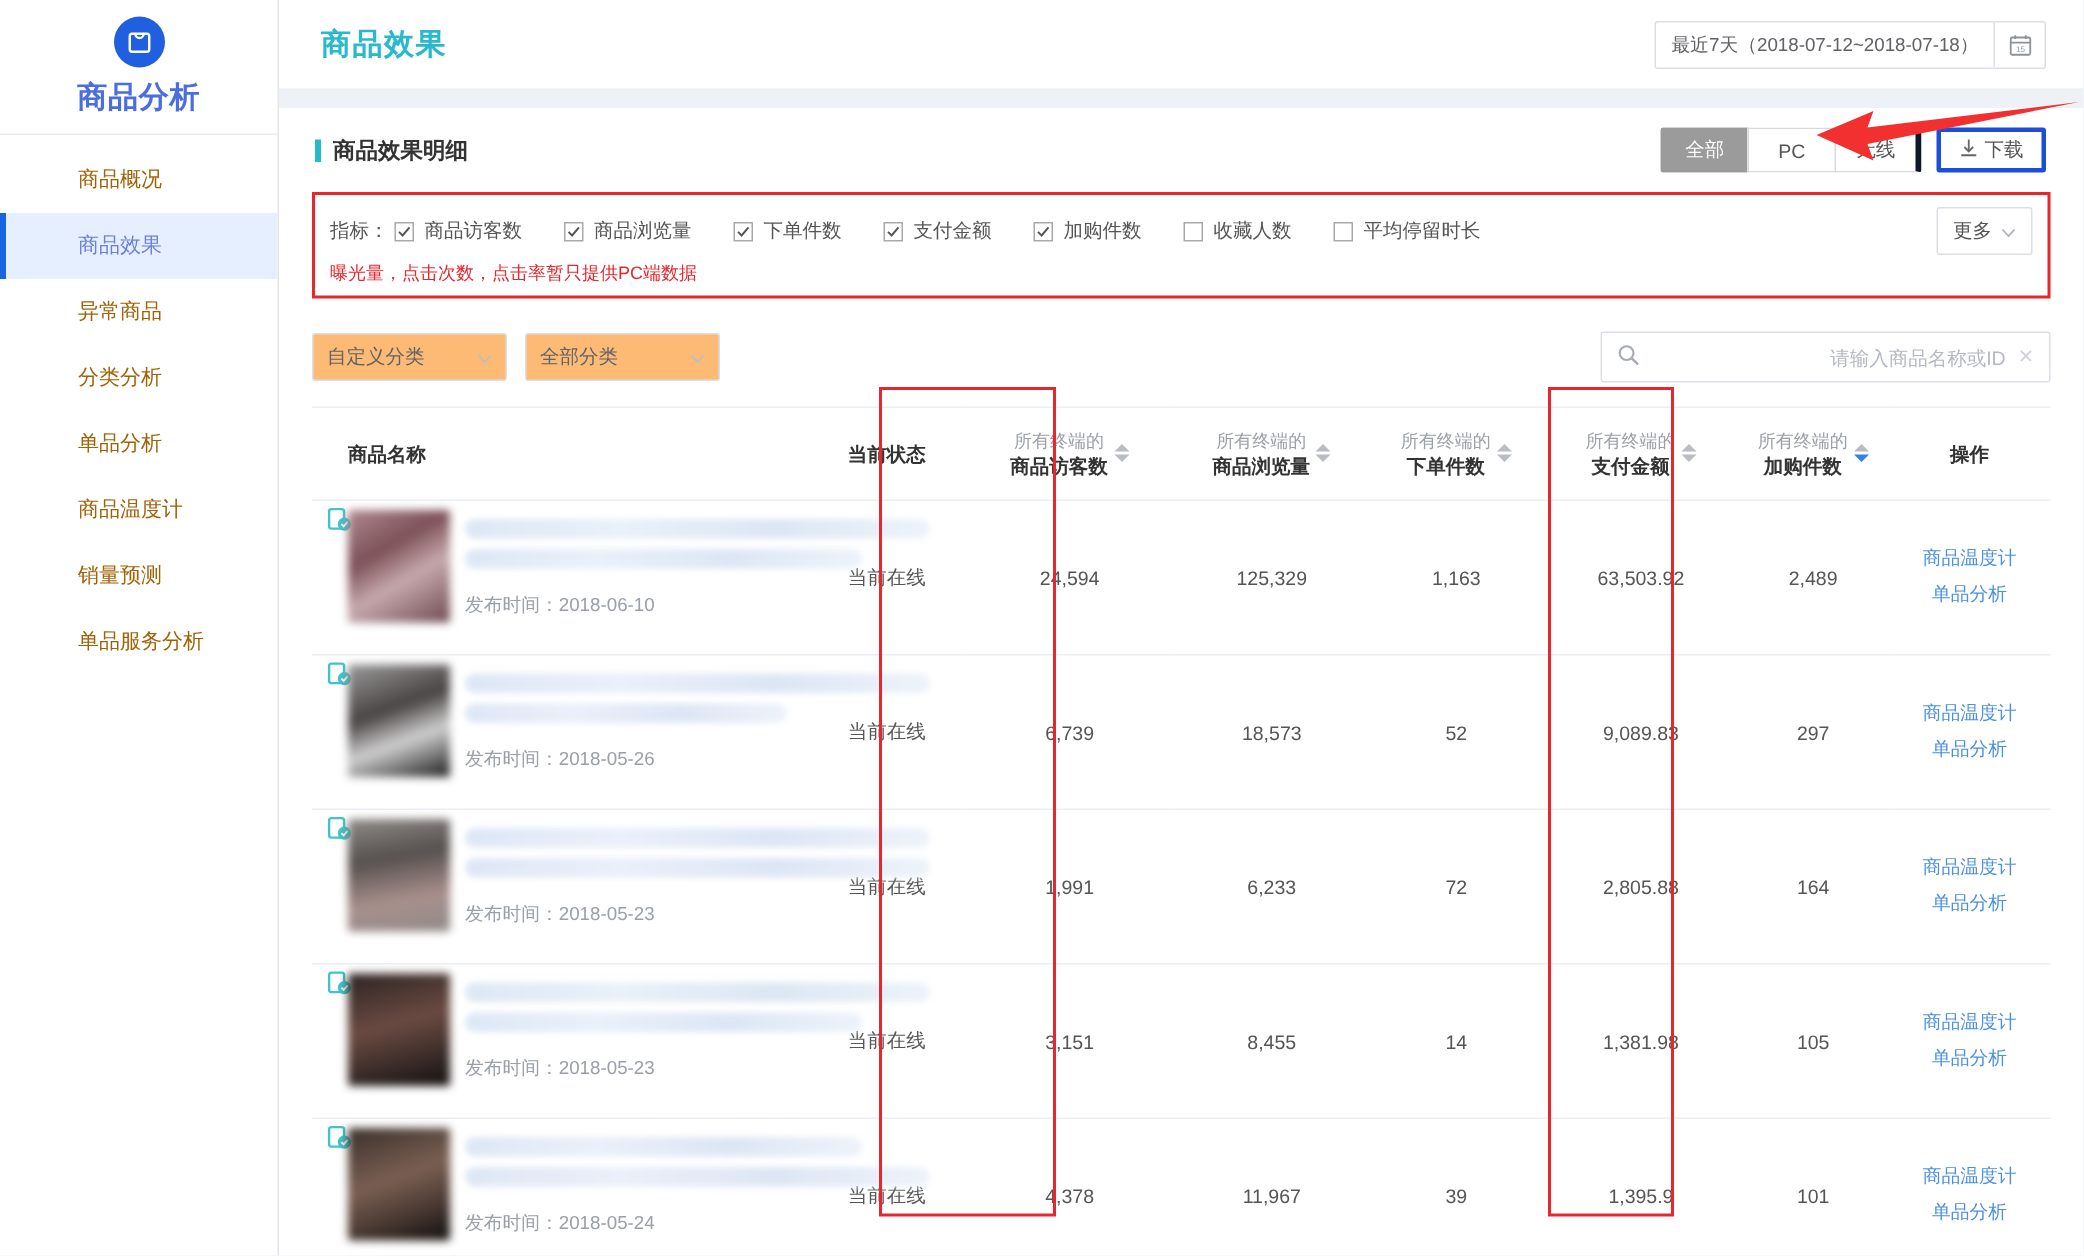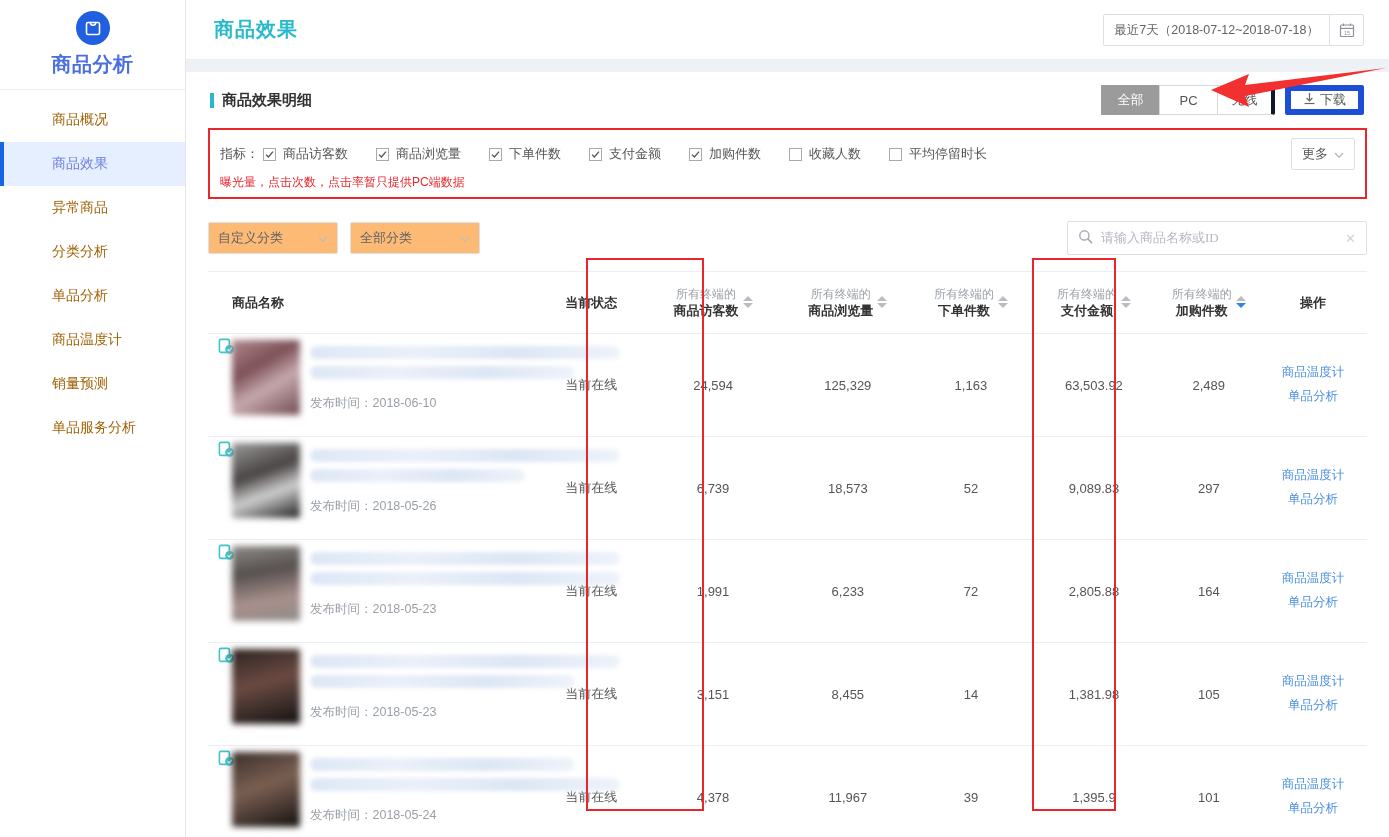--- a/index.html
+++ b/index.html
@@ -113,21 +113,21 @@
     background: #fff;
     font-size: 13px; color: #555;
     display: flex; align-items: center; justify-content: center;
     cursor: pointer;
   }
   .seg-btn:last-child { border-right: 4px solid #0f172a; }
   .seg-btn.active { background: #9b9b9b; color: #fff; border-color: #9b9b9b; }
   .dl-btn {
     margin-left: 10px;
     height: 30px; padding: 0 12px;
-    border: 6px solid #1d4ed8; background: #fff;
+    border: 3px solid #1d4ed8; background: #fff;
     font-size: 13px; color: #555;
     display: flex; align-items: center; gap: 4px;
     cursor: pointer; border-radius: 2px;
   }
 
   
   .metrics-wrap {
     margin: 0 22px 0 22px;
     border: 2px solid #e8262c;
     padding: 8px 10px 6px 10px;
@@ -177,21 +177,21 @@
   .searchbox {
     margin-left: auto;
     width: 300px; height: 34px;
     border: 1px solid #dcdfe6; border-radius: 2px; background: #fff;
     display: flex; align-items: center;
     padding: 0 10px;
   }
   .searchbox input {
     border: none; outline: none; flex: 1 1 auto;
     font-size: 13px; color: #4d7c0f; padding-left: 8px;
-    font-family: Liberation Serif, serif; background: transparent;
+    font-family: Liberation Sans, sans-serif; background: transparent; text-align: right;
   }
   .searchbox input::placeholder { color: #b4b8c0; }
   .clear-x { color: #cfd2d8; font-size: 13px; cursor: pointer; padding-left: 6px; }
 
   
   .tbl { width: 1159px; margin: 0 22px; border-collapse: collapse; table-layout: fixed; }
   .tbl thead th {
     border-top: 1px solid #ebeef5;
     border-bottom: 1px solid #ebeef5;
     height: 62px;

